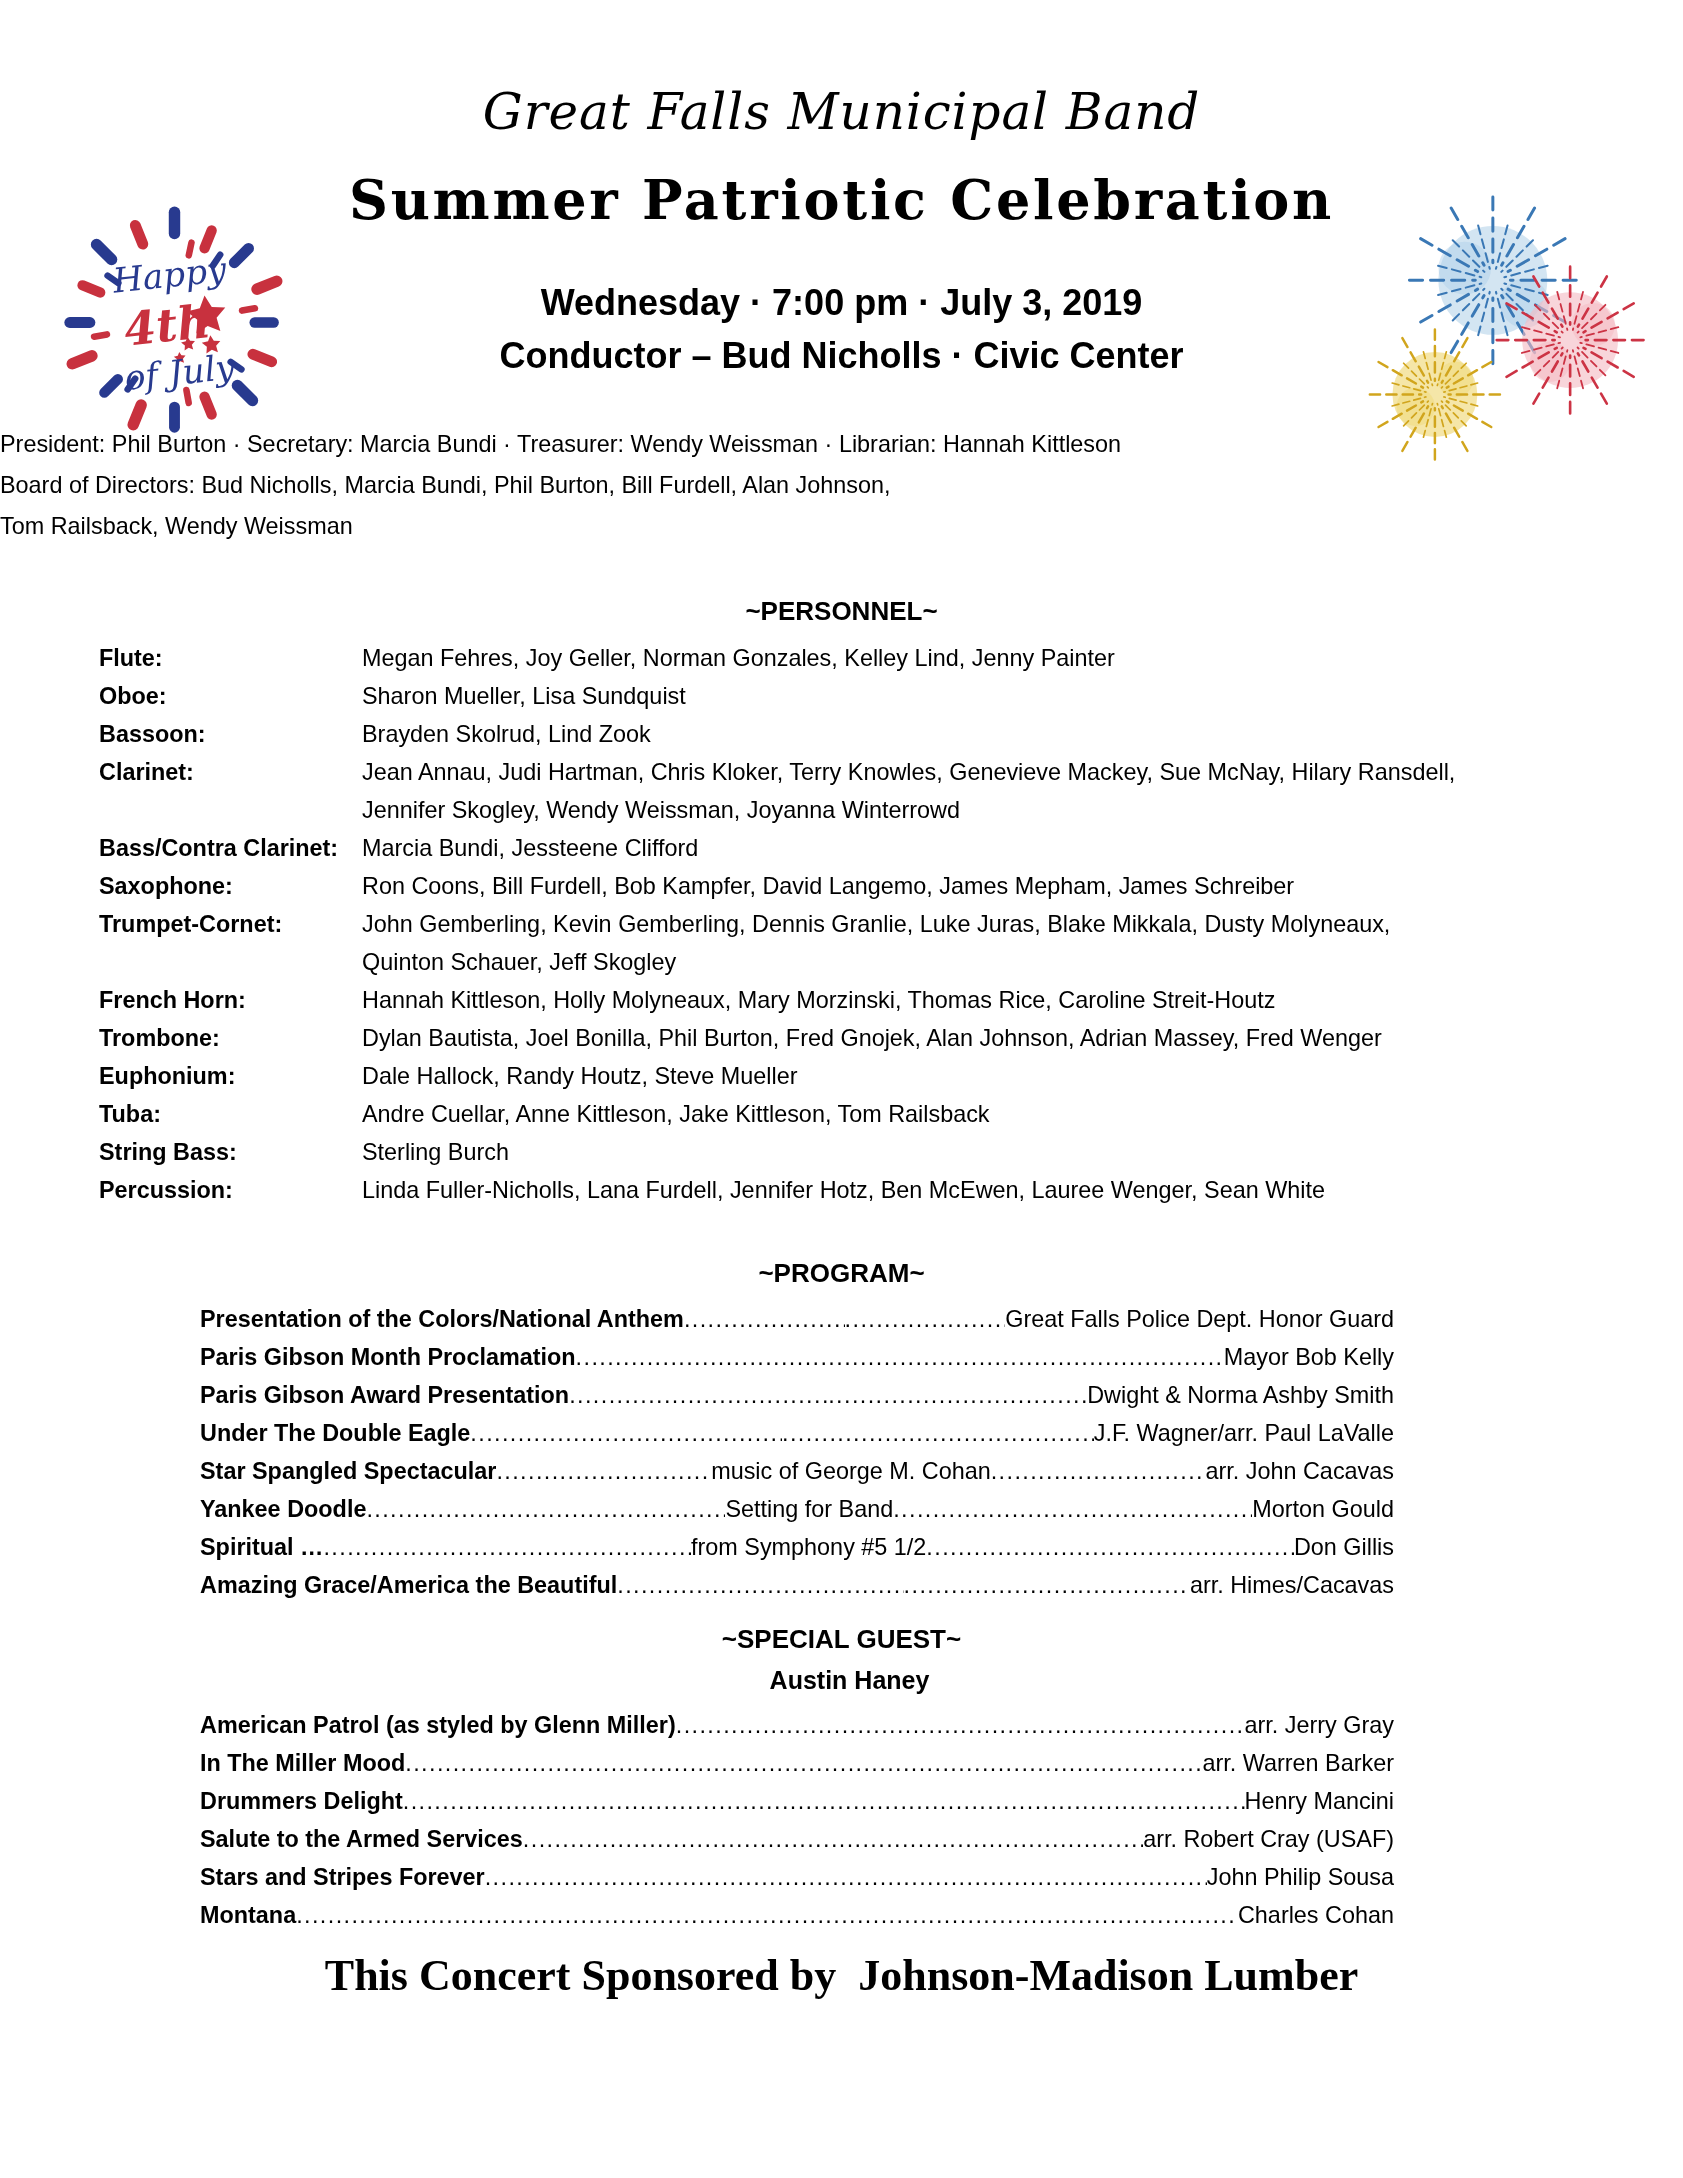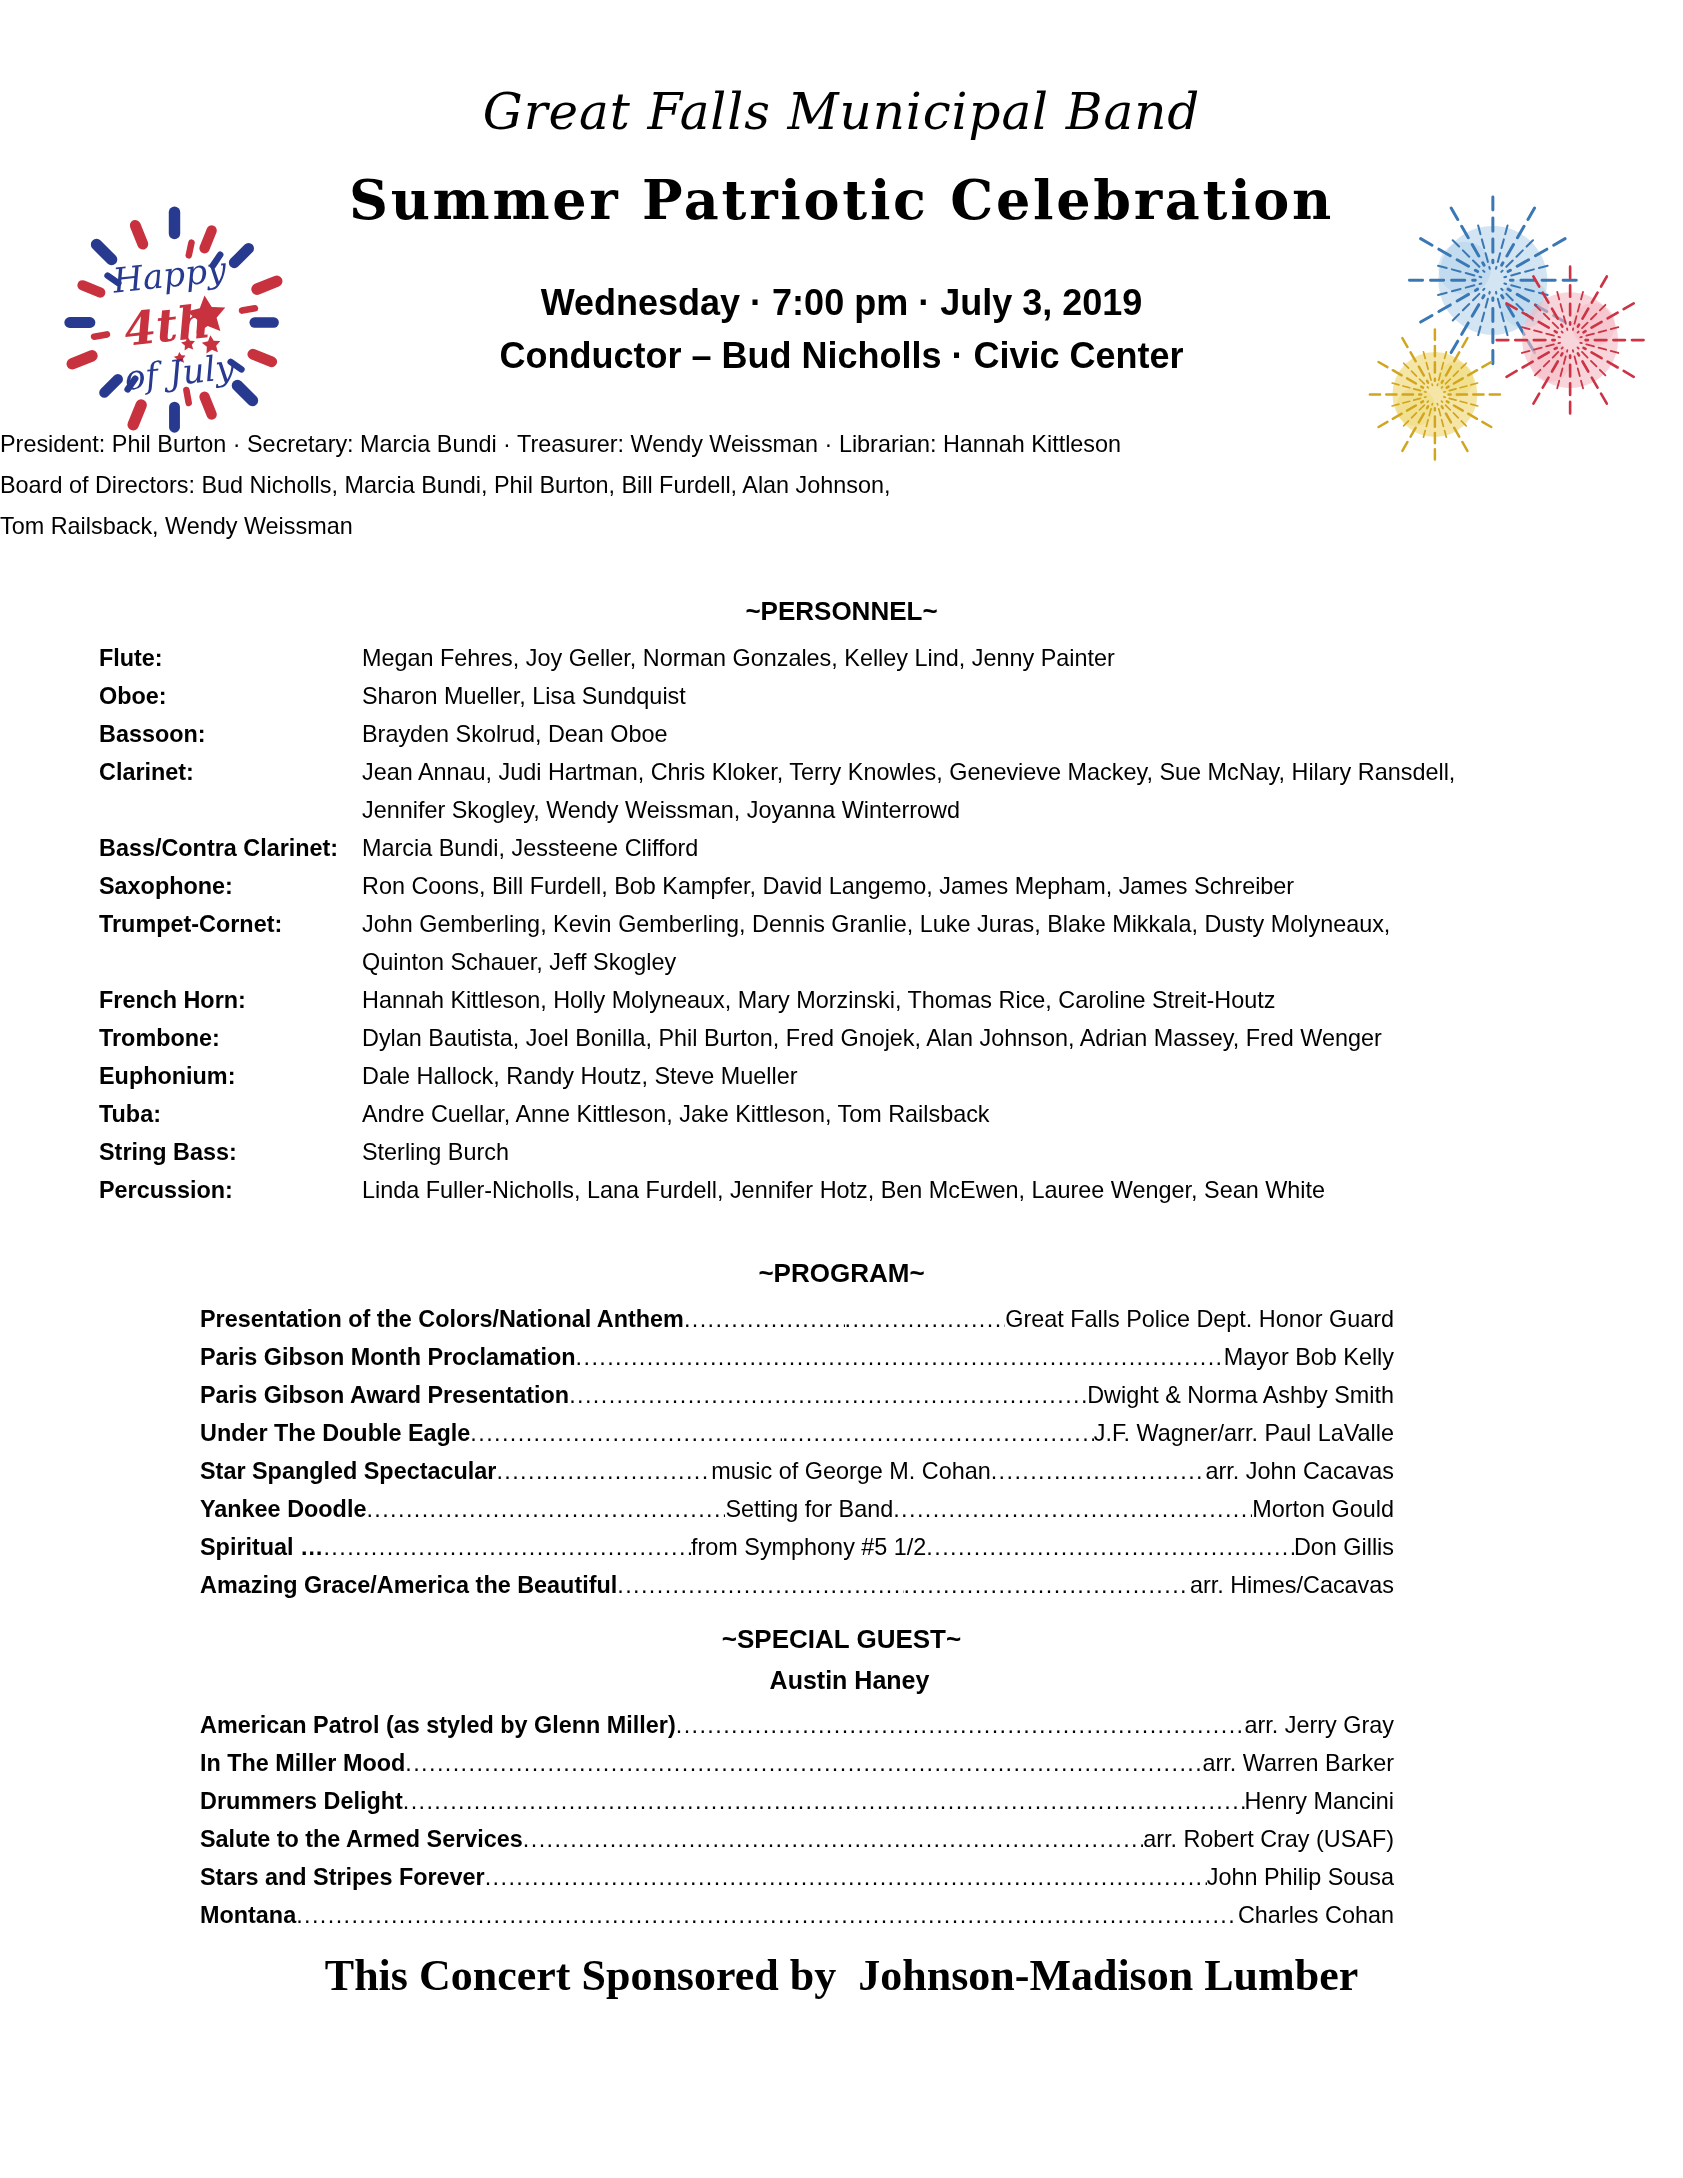--- a/index.html
+++ b/index.html
@@ -223,21 +223,21 @@
     </div>
     <div class="p-row">
       <div class="p-label">Oboe:</div>
       <div>
           <div>Sharon Mueller, Lisa Sundquist</div>
         </div>
     </div>
     <div class="p-row">
       <div class="p-label">Bassoon:</div>
       <div>
-          <div>Brayden Skolrud, Dean Oboe</div>
+          <div>Brayden Skolrud, Lind Zook</div>
         </div>
     </div>
     <div class="p-row">
       <div class="p-label">Clarinet:</div>
       <div>
           <div>Jean Annau, Judi Hartman, Chris Kloker, Terry Knowles, Genevieve Mackey, Sue McNay, Hilary Ransdell,</div>
           <div class="names2">Jennifer Skogley, Wendy Weissman, Joyanna Winterrowd</div>
         </div>
     </div>
     <div class="p-row">

